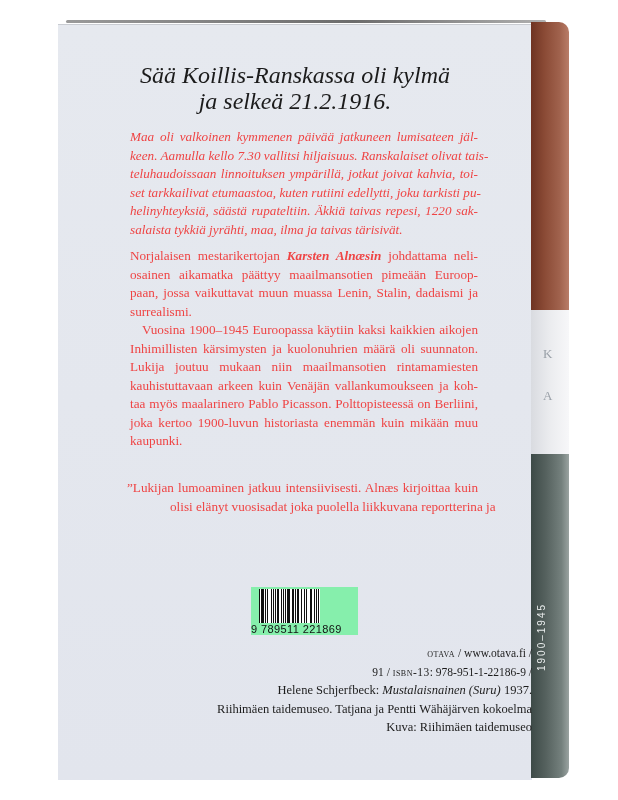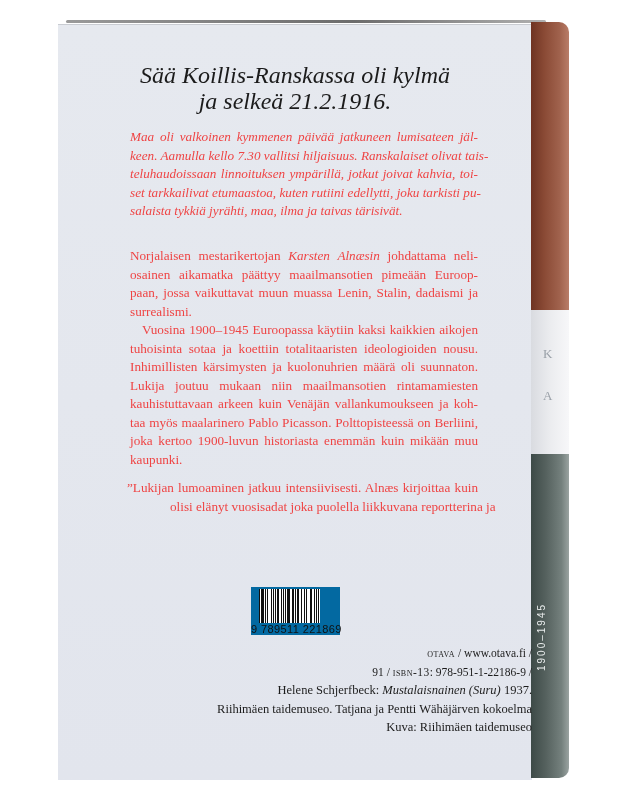--- a/index.html
+++ b/index.html
@@ -32,23 +32,23 @@
     }
 
     .heading { position:absolute; left:58px; width:474px; top:62px; text-align:center;
       font-family:"Liberation Serif", serif; font-style:italic; font-size:24px; line-height:26px; color:#1b1b1b; }
 
     .para { position:absolute; left:130px; width:348px; font-family:"Liberation Serif", serif; color:#ef4444; }
     .para .ln { display:block; text-align:justify; text-align-last:justify; height:18.5px; line-height:18.5px; font-size:13.2px; white-space:nowrap; }
     .para .ln.last { text-align-last:left; }
     .italic { font-style:italic; }
     .ln.indent { text-indent:12px; }
-    .b { font-weight:normal; font-style:italic; }
+    .b { font-weight:bold; font-style:italic; }
 
-    .barcode { position:absolute; left:251px; top:587px; width:89px; height:48px; background:#0369a1; }
+    .barcode { position:absolute; left:251px; top:587px; width:107px; height:48px; background:#86efac; }
     .bars { position:absolute; left:8px; top:2px; width:86px; height:34px; display:flex; }
     .bars span { display:block; height:100%; }
     .bc-digits { position:absolute; left:0; top:36px; width:98px; font-family:"Liberation Sans", sans-serif; font-size:11px; color:#111; letter-spacing:0.4px; white-space:nowrap; }
 
     .imprint { position:absolute; left:58px; width:474px; top:644px; text-align:right; font-family:"Liberation Serif", serif; font-size:11.5px; line-height:18.5px; color:#1c1c1c; }
     .sc { font-variant:small-caps; letter-spacing:0.5px; }
   </style>
 </head>
 <body>
 
@@ -68,33 +68,33 @@
 <div class="heading">
   <div>Sää Koillis-Ranskassa oli kylmä</div>
   <div>ja selkeä 21.2.1916.</div>
 </div>
 
 <div class="para italic" style="top:128px;">
   <span class="ln">Maa oli valkoinen kymmenen päivää jatkuneen lumisateen jäl-</span>
   <span class="ln">keen. Aamulla kello 7.30 vallitsi hiljaisuus. Ranskalaiset olivat tais-</span>
   <span class="ln">teluhaudoissaan linnoituksen ympärillä, jotkut joivat kahvia, toi-</span>
   <span class="ln">set tarkkailivat etumaastoa, kuten rutiini edellytti, joku tarkisti pu-</span>
+  <span class="ln">helinyhteyksiä, säästä rupateltiin. Äkkiä taivas repesi, 1220 sak-</span>
   <span class="ln last">salaista tykkiä jyrähti, maa, ilma ja taivas tärisivät.</span>
 </div>
 
 <div class="para" style="top:247px;">
   <span class="ln"><span>Norjalaisen mestarikertojan </span><span class="b">Karsten Alnæsin</span><span> johdattama neli-</span></span>
   <span class="ln">osainen aikamatka päättyy maailmansotien pimeään Euroop-</span>
   <span class="ln">paan, jossa vaikuttavat muun muassa Lenin, Stalin, dadaismi ja</span>
   <span class="ln last">surrealismi.</span>
 </div>
 
 <div class="para" style="top:321px;">
   <span class="ln indent">Vuosina 1900–1945 Euroopassa käytiin kaksi kaikkien aikojen</span>
-  <span class="ln">tuhoisinta sotaa ja koettiin totalitaaristen ideologioiden nousu.</span>
   <span class="ln">Inhimillisten kärsimysten ja kuolonuhrien määrä oli suunnaton.</span>
   <span class="ln">Lukija joutuu mukaan niin maailmansotien rintamamiesten</span>
   <span class="ln">kauhistuttavaan arkeen kuin Venäjän vallankumoukseen ja koh-</span>
   <span class="ln">taa myös maalarinero Pablo Picasson. Polttopisteessä on Berliini,</span>
   <span class="ln">joka kertoo 1900-luvun historiasta enemmän kuin mikään muu</span>
   <span class="ln last">kaupunki.</span>
 </div>
 
 <div class="para" style="top:479px; left:127px; width:351px;">
   <span class="ln">”Lukijan lumoaminen jatkuu intensiivisesti. Alnæs kirjoittaa kuin</span>

